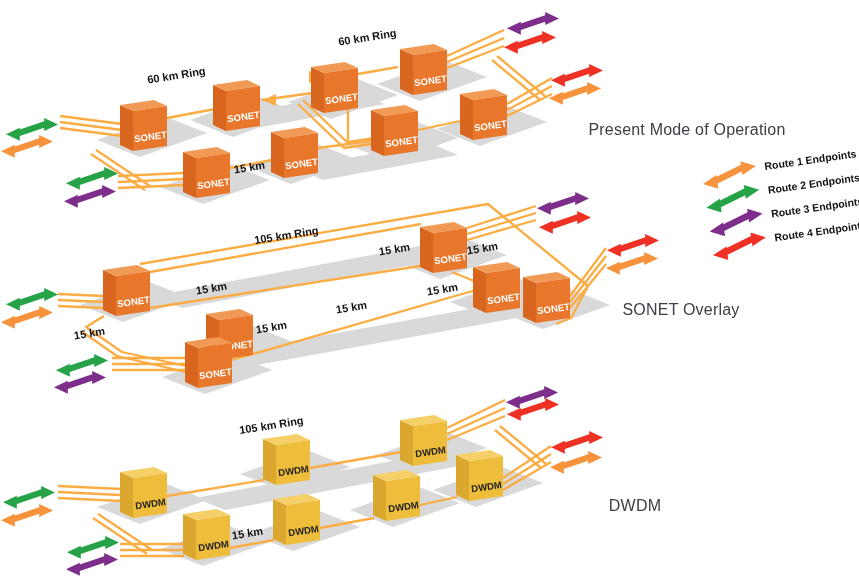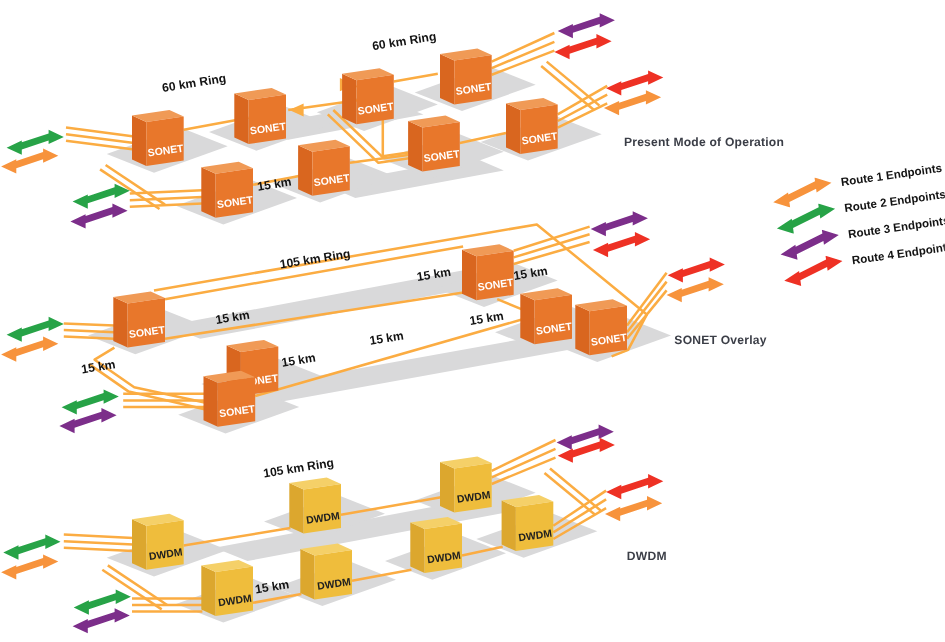--- a/index.html
+++ b/index.html
@@ -3,22 +3,23 @@
 <meta charset="utf-8">
 <style>
   html,body{margin:0;padding:0;background:#fff;}
   .stage{
     position:relative;width:859px;height:584px;overflow:hidden;
     font-family:"Liberation Sans",sans-serif;background:#fff;
   }
   #diagram{position:absolute;left:0;top:0;}
   .section-title{
     position:absolute;transform:translate(-50%,-50%);
-    font-weight:bold;font-size:11px;color:#3b3e47;white-space:nowrap;
+    font-weight:normal;font-size:16px;color:#3b3e47;white-space:nowrap;
     letter-spacing:.2px;
+    margin-left:47px;
   }
   .legend{position:absolute;transform:rotate(-8deg);transform-origin:left top;}
   .legend-row{display:flex;align-items:center;height:24px;}
   .legend-arrow{width:56px;height:24px;flex:0 0 auto;}
   .legend-label{
     font-weight:bold;font-size:10.5px;color:#131313;margin-left:8px;
     white-space:nowrap;transform:translateY(-4px);
   }
 </style>
 </head>
@@ -278,21 +279,21 @@
       <polygon points="53,510.5 39.1875,504 39.1875,507.25 14.8125,515.375 14.8125,513.75 1,520.25 14.8125,526.75 14.8125,521.875 39.1875,513.75 39.1875,517" fill="#F7933C"></polygon>
       <polygon points="119,542.5 105.1875,536 105.1875,539.25 80.8125,547.375 80.8125,545.75 67,552.25 80.8125,558.75 80.8125,553.875 105.1875,545.75 105.1875,549" fill="#27A347"></polygon>
       <polygon points="118,559.5 104.1875,553 104.1875,556.25 79.8125,564.375 79.8125,562.75 66,569.25 79.8125,575.75 79.8125,570.875 104.1875,562.75 104.1875,566" fill="#7C2E8A"></polygon>
       <polygon points="558,392.5 544.1875,386 544.1875,389.25 519.8125,397.375 519.8125,395.75 506,402.25 519.8125,408.75 519.8125,403.875 544.1875,395.75 544.1875,399" fill="#7C2E8A"></polygon>
       <polygon points="559,404.5 545.1875,398 545.1875,401.25 520.8125,409.375 520.8125,407.75 507,414.25 520.8125,420.75 520.8125,415.875 545.1875,407.75 545.1875,411" fill="#EE3124"></polygon>
       <polygon points="603,437.5 589.1875,431 589.1875,434.25 564.8125,442.375 564.8125,440.75 551,447.25 564.8125,453.75 564.8125,448.875 589.1875,440.75 589.1875,444" fill="#EE3124"></polygon>
       <polygon points="602,457.5 588.1875,451 588.1875,454.25 563.8125,462.375 563.8125,460.75 550,467.25 563.8125,473.75 563.8125,468.875 588.1875,460.75 588.1875,464" fill="#F7933C"></polygon>
     </svg>
 
   <div class="section-title" style="left: 640px; top: 130px;">Present Mode of Operation</div>
-  <div class="section-title" style="left: 655px; top: 310px;">SONET Overlay</div>
+  <div class="section-title" style="left: 634px; top: 310px;">SONET Overlay</div>
   <div class="section-title" style="left: 588px; top: 506px;">DWDM</div>
 
   <div class="legend" id="legend" style="left: 700px; top: 167px;">
     <div class="legend-row">
       <svg class="legend-arrow" viewBox="0 0 64 28">
           <polygon points="64,8 47,0 47,4 17,14 17,12 0,20 17,28 17,22 47,12 47,16" fill="#F7933C"></polygon>
         </svg>
       <span class="legend-label">Route 1 Endpoints</span>
     </div>
     <div class="legend-row">

